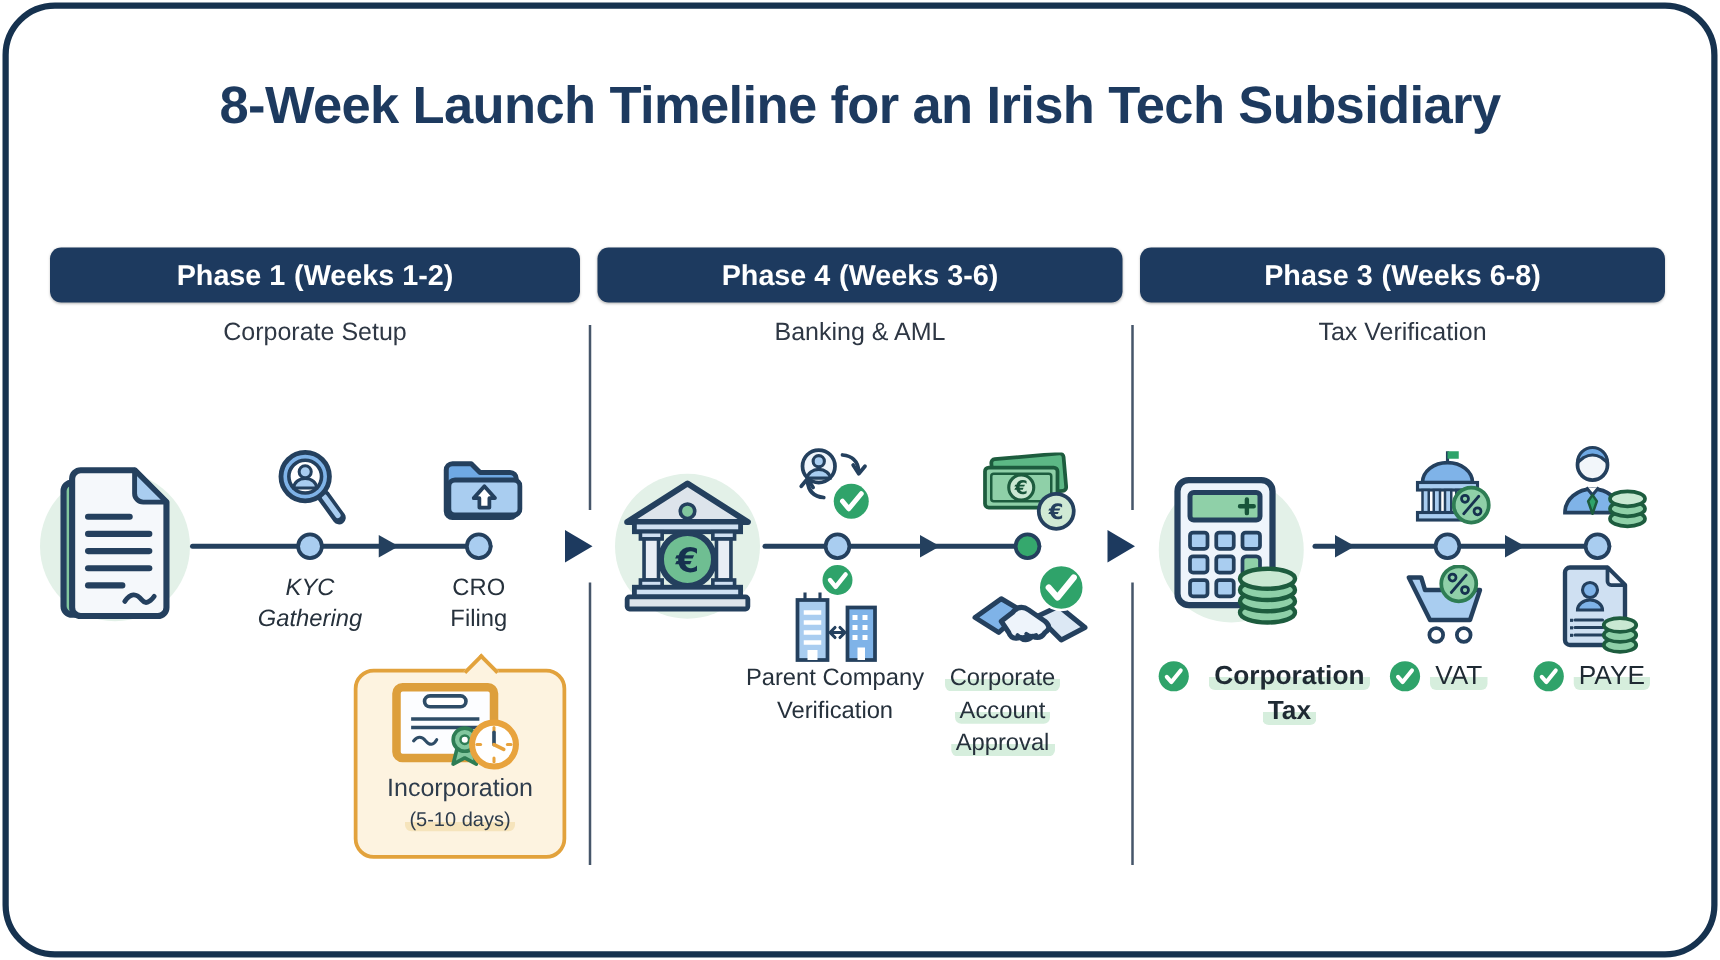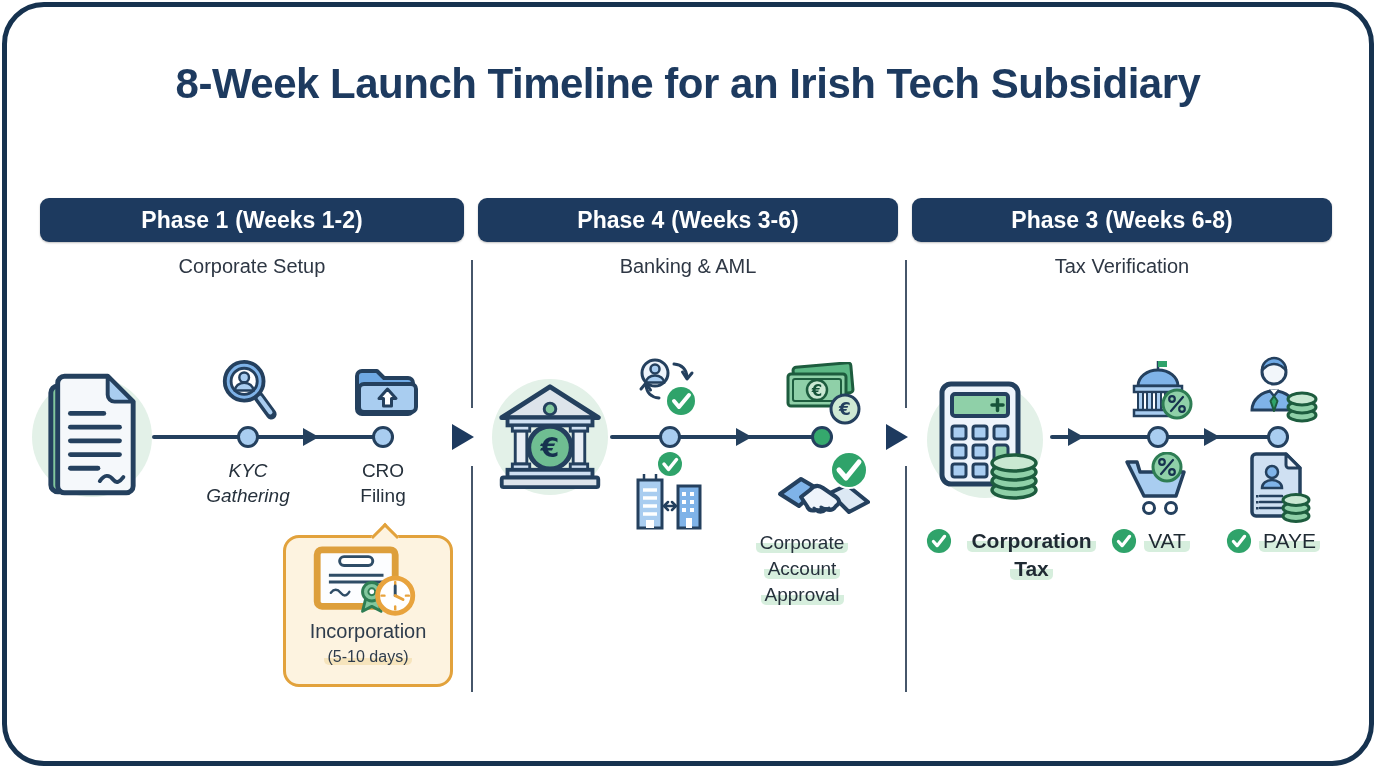--- a/index.html
+++ b/index.html
@@ -256,20 +256,21 @@
     <svg width="96" height="84" viewBox="0 0 96 84">
       <path d="M4 46 l21 -15 l17 10 l-19 17 z" fill="#7fb3e8" stroke="#24405e" stroke-width="4" stroke-linejoin="round"></path>
       <path d="M92 54 l-21 -17 l-17 8 l19 19 z" fill="#dce8f4" stroke="#24405e" stroke-width="4" stroke-linejoin="round"></path>
       <path d="M34 42 q6 -7 13 -2 l13 9 q6 5 0 9 q-4 6 -10 3 q-5 5 -10 1 q-7 2 -9 -4 l-6 -9 z" fill="#eef4fb" stroke="#24405e" stroke-width="4" stroke-linejoin="round"></path>
       <path d="M45 59 q4 3 8 1 M38 60 q3 3 7 1" fill="none" stroke="#24405e" stroke-width="3" stroke-linecap="round"></path>
       <circle cx="73" cy="22" r="18" fill="#2fa36a" stroke="#ffffff" stroke-width="2"></circle>
       <path d="M63 22 l7 8 l13 -16" fill="none" stroke="#ffffff" stroke-width="5" stroke-linecap="round" stroke-linejoin="round"></path>
     </svg>
   </div>
 
+  <div class="p2-label pcv">Parent Company Verification</div>
   <div class="p2-label caa"><span class="hl">Corporate Account Approval</span></div>
 
   <div class="icon" style="left:928px;top:378px;">
     <svg width="114" height="124" viewBox="0 0 114 124">
       <rect x="14" y="6" width="76" height="100" rx="9" fill="#eef4fb" stroke="#24405e" stroke-width="5"></rect>
       <rect x="24" y="16" width="56" height="22" rx="3" fill="#8fd0a8" stroke="#24405e" stroke-width="4"></rect>
       <path d="M64 27 h11 M69.5 21.5 v11" stroke="#17543a" stroke-width="3.5" stroke-linecap="round"></path>
       <g fill="#a9cdf0" stroke="#24405e" stroke-width="3">
         <rect x="24" y="48" width="14" height="13" rx="2.5"></rect>
           <rect x="45" y="48" width="14" height="13" rx="2.5"></rect>

